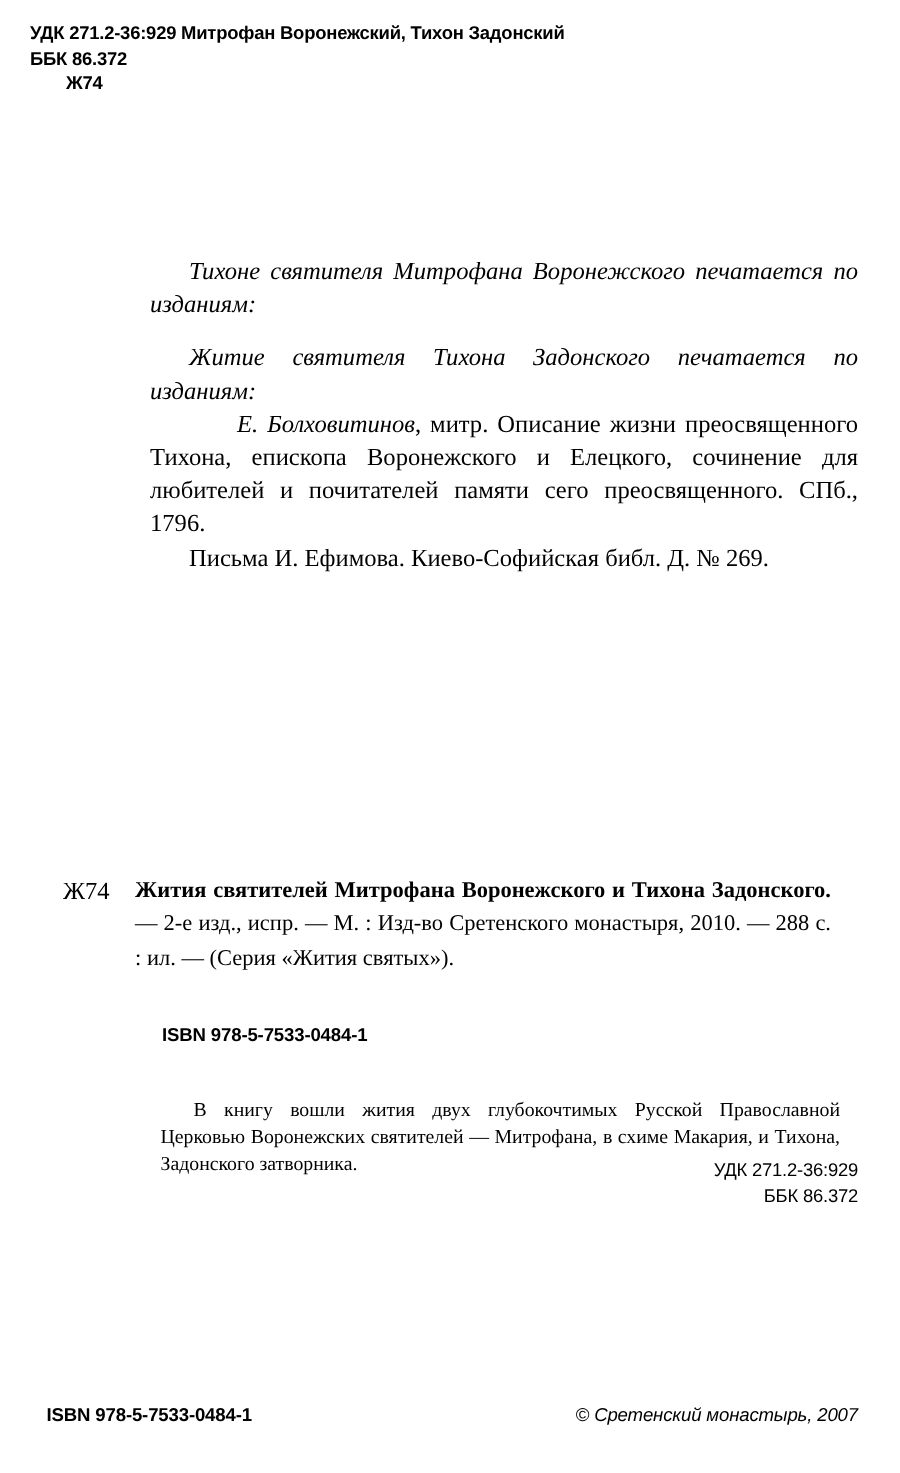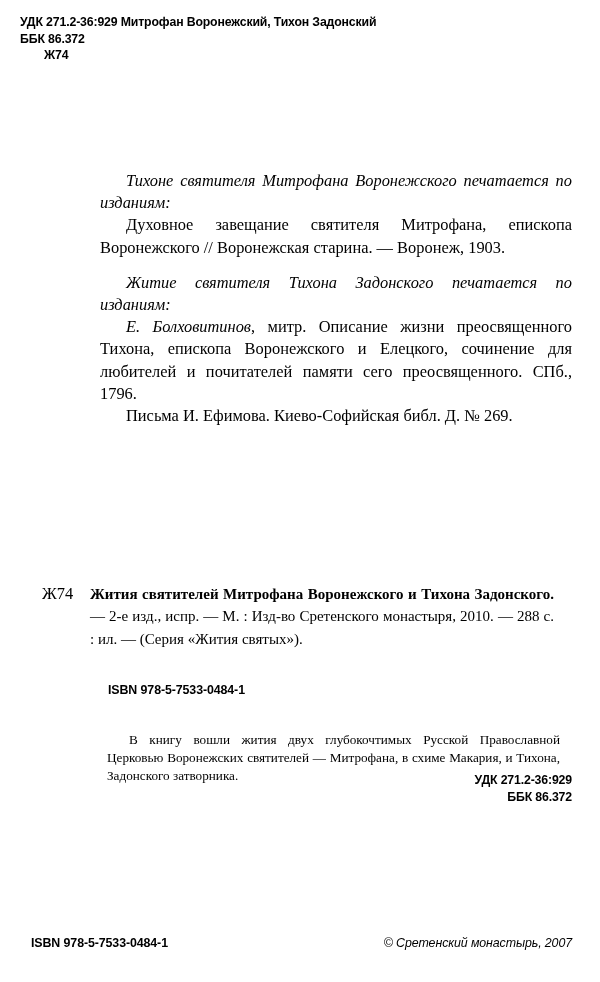--- a/index.html
+++ b/index.html
@@ -55,20 +55,21 @@
   }
   .src-head {
     font-style: italic;
     text-indent: 26px;
   }
   .gap-before {
     margin-top: 13px !important;
   }
   .auth {
     font-style: italic;
+    margin-left: 32px;
   }
 
   
   .card {
     position: absolute;
     left: 42px;
     top: 583px;
     width: 530px;
   }
   .card-code {
@@ -116,21 +117,21 @@
     margin: 12px;
     text-indent: 22px;
   }
 
   
   .udk-repeat {
     position: absolute;
     right: 28px;
     top: 772px;
     font-family: "Liberation Sans", "DejaVu Sans", sans-serif;
-    font-weight: bold;
+    font-weight: normal;
     font-size: 12.3px;
     line-height: 16.5px;
     letter-spacing: -0.15px;
     text-align: right;
     white-space: nowrap;
   }
 
   
   .footer {
     position: absolute;
@@ -162,21 +163,20 @@
     <div class="line-1">УДК 271.2-36:929 Митрофан Воронежский, Тихон Задонский</div>
     <div class="line-2">ББК 86.372</div>
     <div class="line-3">Ж74</div>
   </div>
 
   <div class="editions">
 
     <p class="src-head">Тихоне святителя Митрофана Воронежского печатается по изданиям:</p>
 
 
-    <p>Духовное завещание святителя Митрофана, епископа Воронежского // Воронежская старина. — Воронеж, 1903.</p>
 
     <p class="src-head gap-before">Житие святителя Тихона Задонского печатается по изданиям:</p>
 
     <p><span class="auth">Е. Болховитинов</span><span>, митр. Описание жизни преосвященного Тихона, епископа Воронежского и Елецкого, сочинение для любителей и почитателей памяти сего преосвященного. СПб., 1796.</span></p>
 
 
     <p>Письма И. Ефимова. Киево-Софийская библ. Д. № 269.</p>
 
   </div>
 

